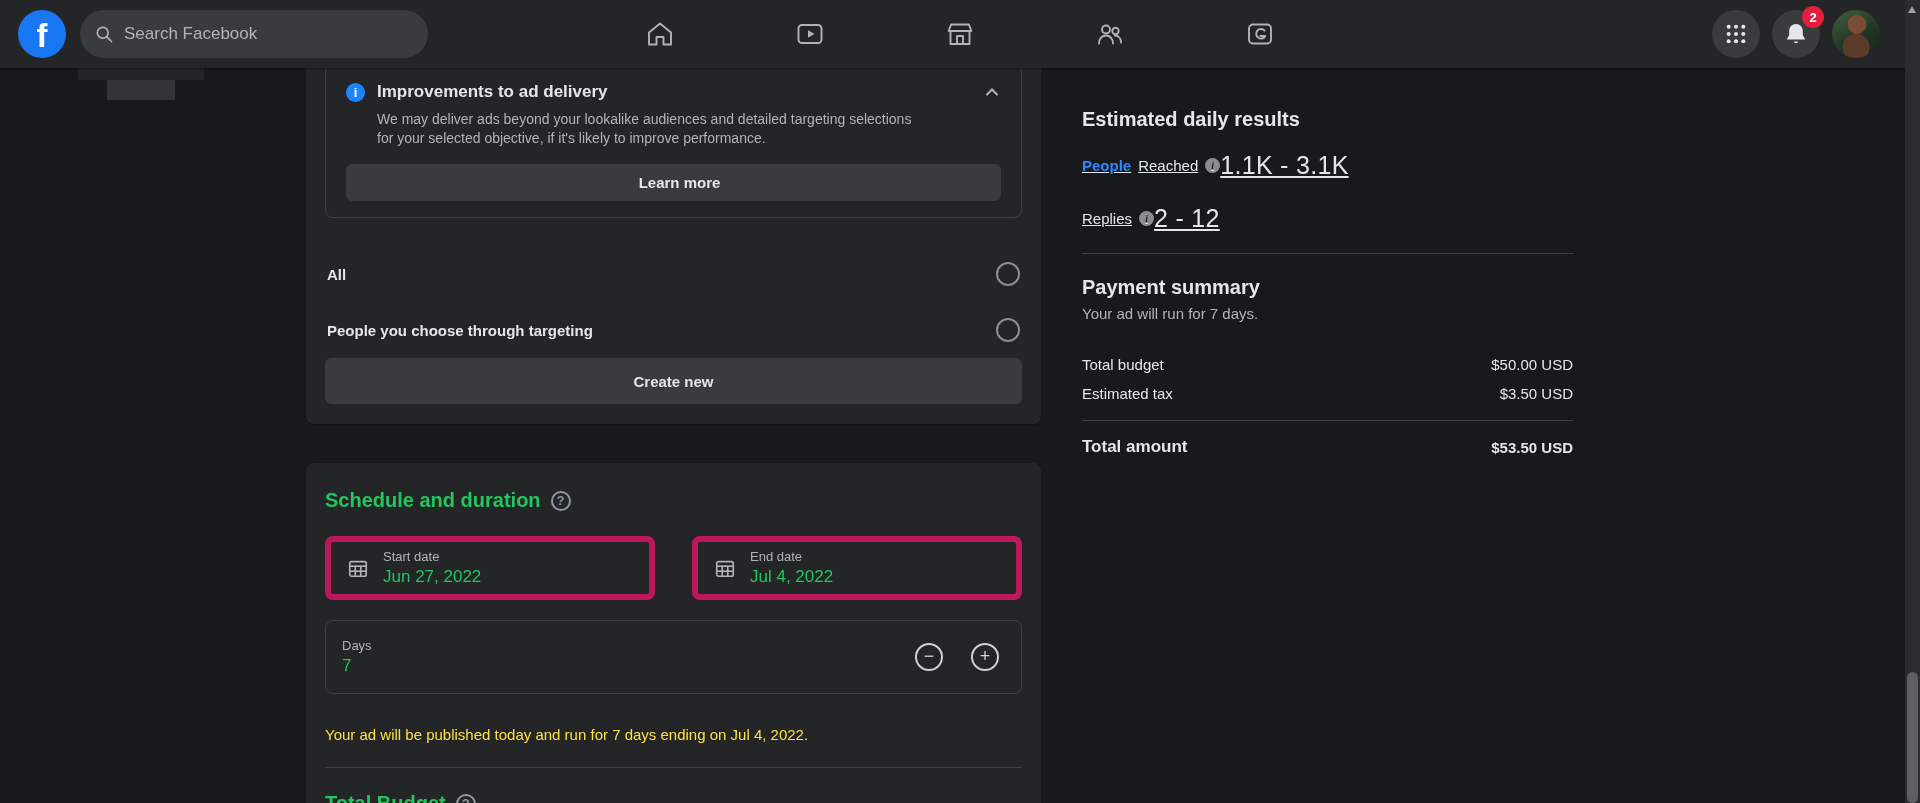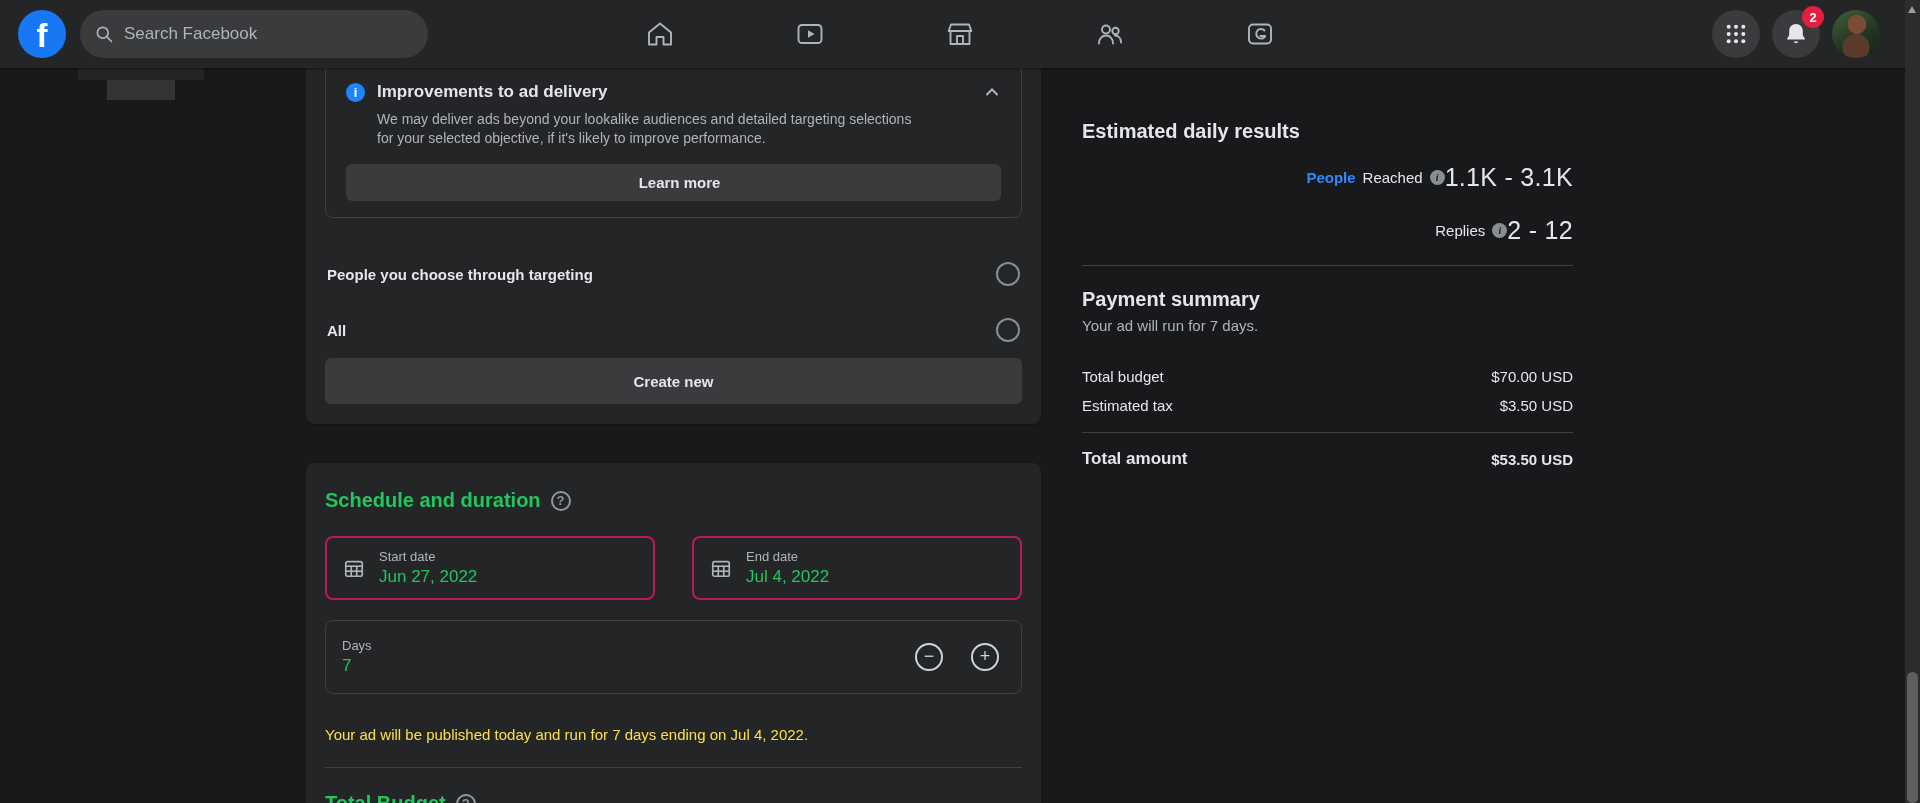--- a/index.html
+++ b/index.html
@@ -64,41 +64,41 @@
   .option-row + .option-row { margin-top:32px; }
   .option-label { font-size:15px; font-weight:600; color:#e4e6eb; }
   .radio { width:24px; height:24px; border:2px solid #8a8d91; border-radius:50%; background:transparent; }
 
   .section-title-row { display:flex; align-items:center; gap:10px; margin-top:6px; }
   .section-title { font-size:20px; font-weight:700; color:#22c55e; }
   .qmark { width:20px; height:20px; border-radius:50%; border:2px solid #8d99a6; color:#8d99a6;
            font-size:13px; font-weight:700; display:flex; align-items:center; justify-content:center; cursor:pointer; }
 
   .date-row { display:flex; gap:37px; margin-top:24px; }
-  .field { width:330px; height:64px; border:2px solid #be185d; border-radius:8px;
+  .field { width:330px; height:64px; border:6px solid #be185d; border-radius:8px;
            display:flex; align-items:center; padding:0 16px; gap:14px; cursor:pointer; background:#242526; }
   .field-col { display:flex; flex-direction:column; }
   .field-label { font-size:13px; color:#b0b3b8; }
   .field-value { font-size:17px; color:#22c55e; margin-top:3px; }
   .days-field { margin-top:20px; width:697px; height:74px; border:1px solid #3e4042; border-radius:8px;
                 display:flex; align-items:center; justify-content:space-between; padding:0 22px 0 16px;
                 background:#242526; }
   .stepper { display:flex; gap:28px; }
   .step-btn { width:28px; height:28px; border-radius:50%; border:2px solid #cfd2d6; color:#cfd2d6;
               background:transparent; font-size:18px; line-height:1; display:flex; align-items:center;
               justify-content:center; cursor:pointer; padding-bottom:2px; }
 
   .note { margin-top:32px; font-size:15px; color:#fde047; }
   .hr { margin-top:24px; border-top:1px solid #3e4042; }
   .budget-row { margin-top:24px; }
 
   
-  .rpanel { position:absolute; left:1082px; top:80px; width:491px; }
+  .rpanel { position:absolute; left:1082px; top:68px; width:491px; }
   .panel-title { font-size:20px; font-weight:700; margin-top:40px; color:#e4e6eb; }
-  .metric-row { display:flex; justify-content:flex-end; align-items:center; margin-top:20px; }
+  .metric-row { display:flex; justify-content:flex-start; align-items:center; margin-top:20px;text-decoration:underline; }
   .metric-row.second { margin-top:24px; }
   .metric-label { font-size:15px; display:flex; align-items:center; gap:7px; color:#e4e6eb; }
   .link-blue { color:#2e89ff; font-weight:600; cursor:pointer; }
   .info-dot { width:15px; height:15px; border-radius:50%; background:#8a8d91; color:#1c1d1e;
               font-size:10px; font-weight:700; display:flex; align-items:center; justify-content:center;
               cursor:pointer; font-family:"Liberation Serif", serif; font-style:italic; }
   .metric-value { font-size:25px; font-weight:400; color:#e4e6eb; letter-spacing:.3px; }
   .hr2 { border-top:1px solid #3e4042; margin-top:20px; }
   .pay-title { margin-top:22px; }
   .pay-sub { margin-top:6px; font-size:15px; color:#b0b3b8; }
@@ -203,25 +203,25 @@
         <span class="subbox-title">Improvements to ad delivery</span>
         <svg class="chev" width="18" height="18" viewBox="0 0 18 18" fill="none" stroke="#b0b3b8" stroke-width="2" stroke-linecap="round">
           <polyline points="4,11.5 9,6.5 14,11.5"></polyline>
         </svg>
       </div>
       <p class="subbox-body">We may deliver ads beyond your lookalike audiences and detailed targeting selections for your selected objective, if it's likely to improve performance.</p>
       <button class="btn learn-btn">Learn more</button>
     </div>
 
     <div class="option-row">
+      <span class="option-label">All</span>
+      <span class="radio"></span>
+    </div>
+    <div class="option-row">
       <span class="option-label">People you choose through targeting</span>
-      <span class="radio"></span>
-    </div>
-    <div class="option-row">
-      <span class="option-label">All</span>
       <span class="radio"></span>
     </div>
 
     <button class="btn create-btn">Create new</button>
   </section>
 
   <section class="card card2">
     <div class="section-title-row">
       <span class="section-title">Schedule and duration</span>
       <span class="qmark">?</span>
@@ -297,21 +297,21 @@
       <span class="metric-value">2 - 12</span>
     </div>
 
     <div class="hr2"></div>
 
     <h2 class="panel-title pay-title">Payment summary</h2>
     <p class="pay-sub">Your ad will run for 7 days.</p>
 
     <div class="pay-row">
       <span>Total budget</span>
-      <span>$70.00 USD</span>
+      <span>$50.00 USD</span>
     </div>
     <div class="pay-row second">
       <span>Estimated tax</span>
       <span>$3.50 USD</span>
     </div>
 
     <div class="hr3"></div>
 
     <div class="total-row">
       <span class="total-label">Total amount</span>

